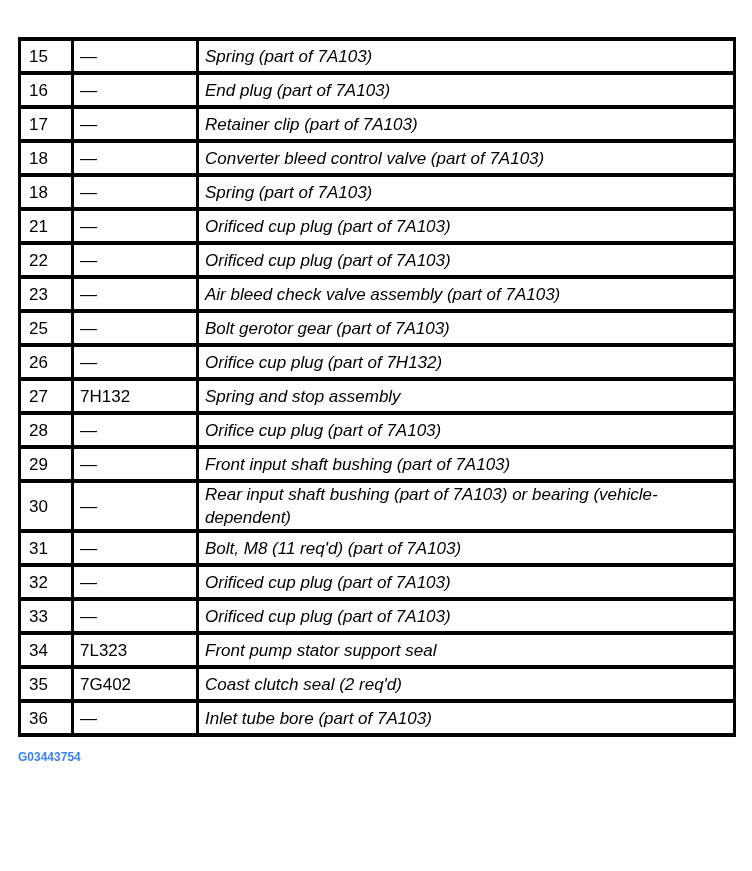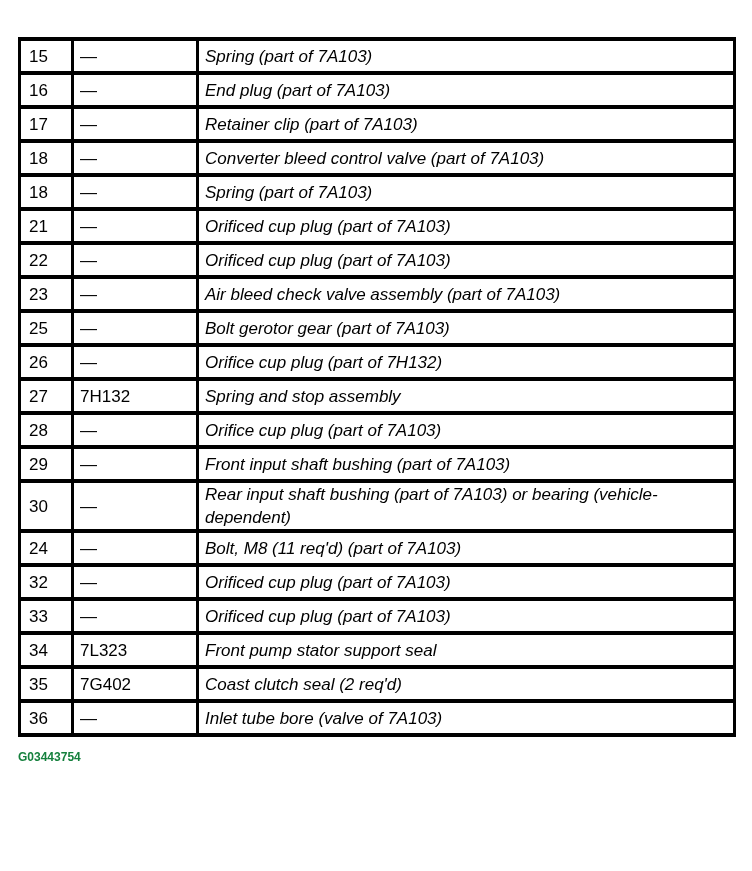--- a/index.html
+++ b/index.html
@@ -43,21 +43,21 @@
   }
   table.parts-table td.col-desc {
     padding-left: 6px;
     font-style: italic;
   }
   .figure-id {
     margin-top: 13px;
     font-size: 12px;
     font-weight: bold;
     letter-spacing: 0px;
-    color: #15803d;
+    color: #3b82f6;
   }
 </style>
 </head>
 <body>
 
 <div class="page">
 
   <table class="parts-table">
     <colgroup>
       <col style="width:53px">
@@ -129,21 +129,21 @@
           <td class="col-item">29</td>
           <td class="col-part">—</td>
           <td class="col-desc">Front input shaft bushing (part of 7A103)</td>
         </tr>
         <tr>
           <td class="col-item">30</td>
           <td class="col-part">—</td>
           <td class="col-desc">Rear input shaft bushing (part of 7A103) or bearing (vehicle-dependent)</td>
         </tr>
         <tr>
-          <td class="col-item">24</td>
+          <td class="col-item">31</td>
           <td class="col-part">—</td>
           <td class="col-desc">Bolt, M8 (11 req'd) (part of 7A103)</td>
         </tr>
         <tr>
           <td class="col-item">32</td>
           <td class="col-part">—</td>
           <td class="col-desc">Orificed cup plug (part of 7A103)</td>
         </tr>
         <tr>
           <td class="col-item">33</td>
@@ -156,20 +156,20 @@
           <td class="col-desc">Front pump stator support seal</td>
         </tr>
         <tr>
           <td class="col-item">35</td>
           <td class="col-part">7G402</td>
           <td class="col-desc">Coast clutch seal (2 req'd)</td>
         </tr>
         <tr>
           <td class="col-item">36</td>
           <td class="col-part">—</td>
-          <td class="col-desc">Inlet tube bore (valve of 7A103)</td>
+          <td class="col-desc">Inlet tube bore (part of 7A103)</td>
         </tr>
       </tbody>
   </table>
 
   <div class="figure-id">G03443754</div>
 
 </div>
 
 </body></html>

